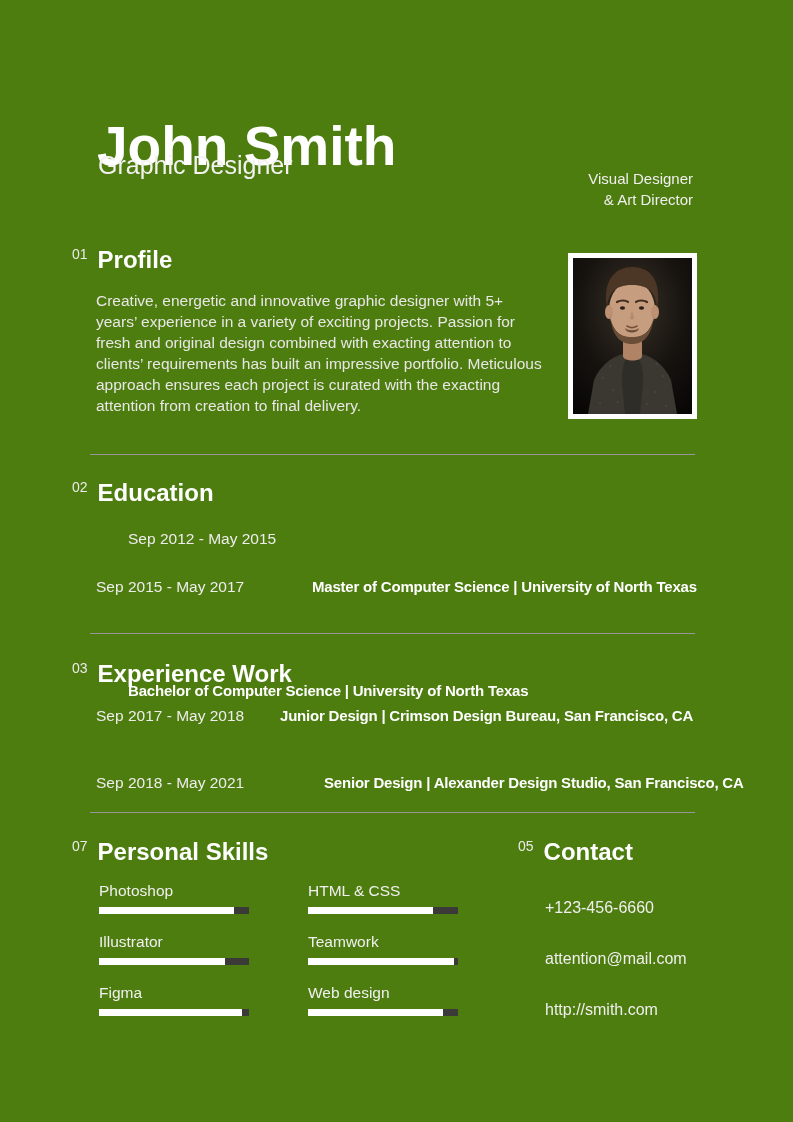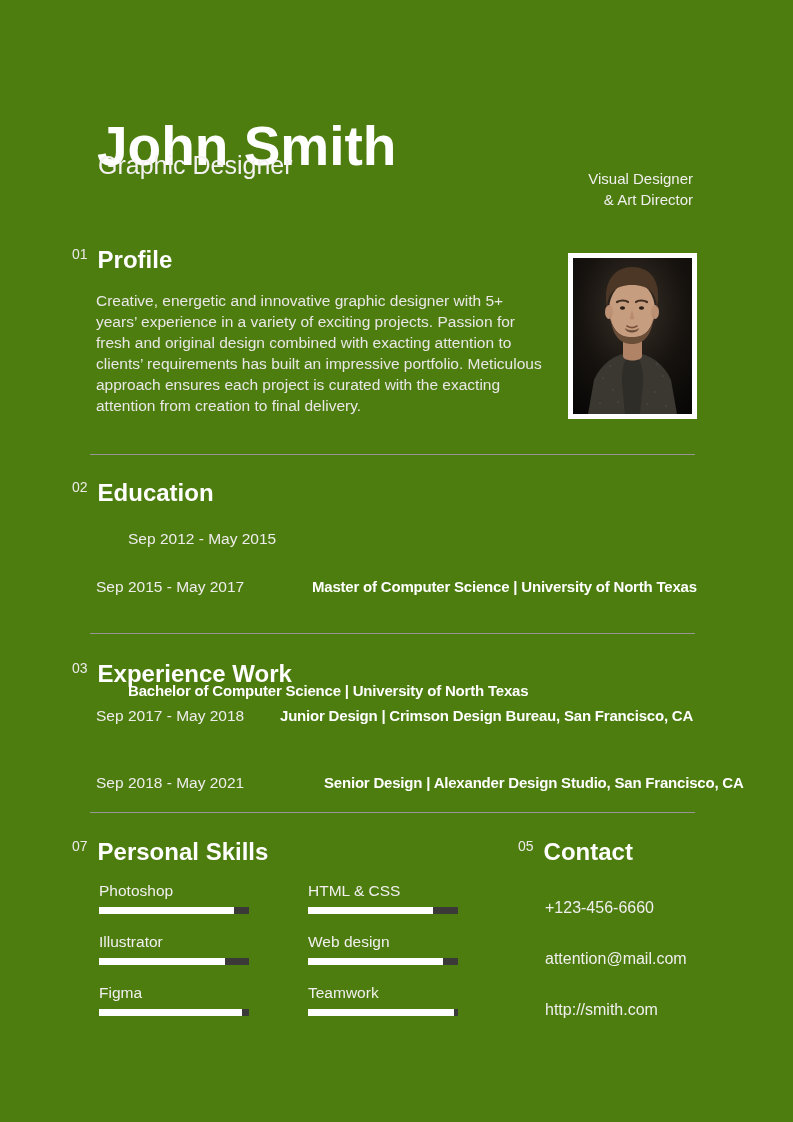--- a/index.html
+++ b/index.html
@@ -199,29 +199,29 @@
   </div>
 
   <div class="abs skill-col" style="left:308px; top:882px;">
     <div class="skill">
       <div class="skill-label">HTML &amp; CSS</div>
       <div class="bar">
           <div class="bar-fill" style="width: 83%;"></div>
         </div>
     </div>
     <div class="skill">
+      <div class="skill-label">Teamwork</div>
+      <div class="bar">
+          <div class="bar-fill" style="width: 97%;"></div>
+        </div>
+    </div>
+    <div class="skill">
       <div class="skill-label">Web design</div>
       <div class="bar">
           <div class="bar-fill" style="width: 90%;"></div>
-        </div>
-    </div>
-    <div class="skill">
-      <div class="skill-label">Teamwork</div>
-      <div class="bar">
-          <div class="bar-fill" style="width: 97%;"></div>
         </div>
     </div>
   </div>
 
   <div class="abs section-head" style="left:518px; top:838px;">
     <span class="sec-num">05</span><span class="sec-title">Contact</span>
   </div>
   <div class="abs contact-list">
     <div class="contact-item">+123-456-6660</div>
     <div class="contact-item">attention@mail.com</div>

